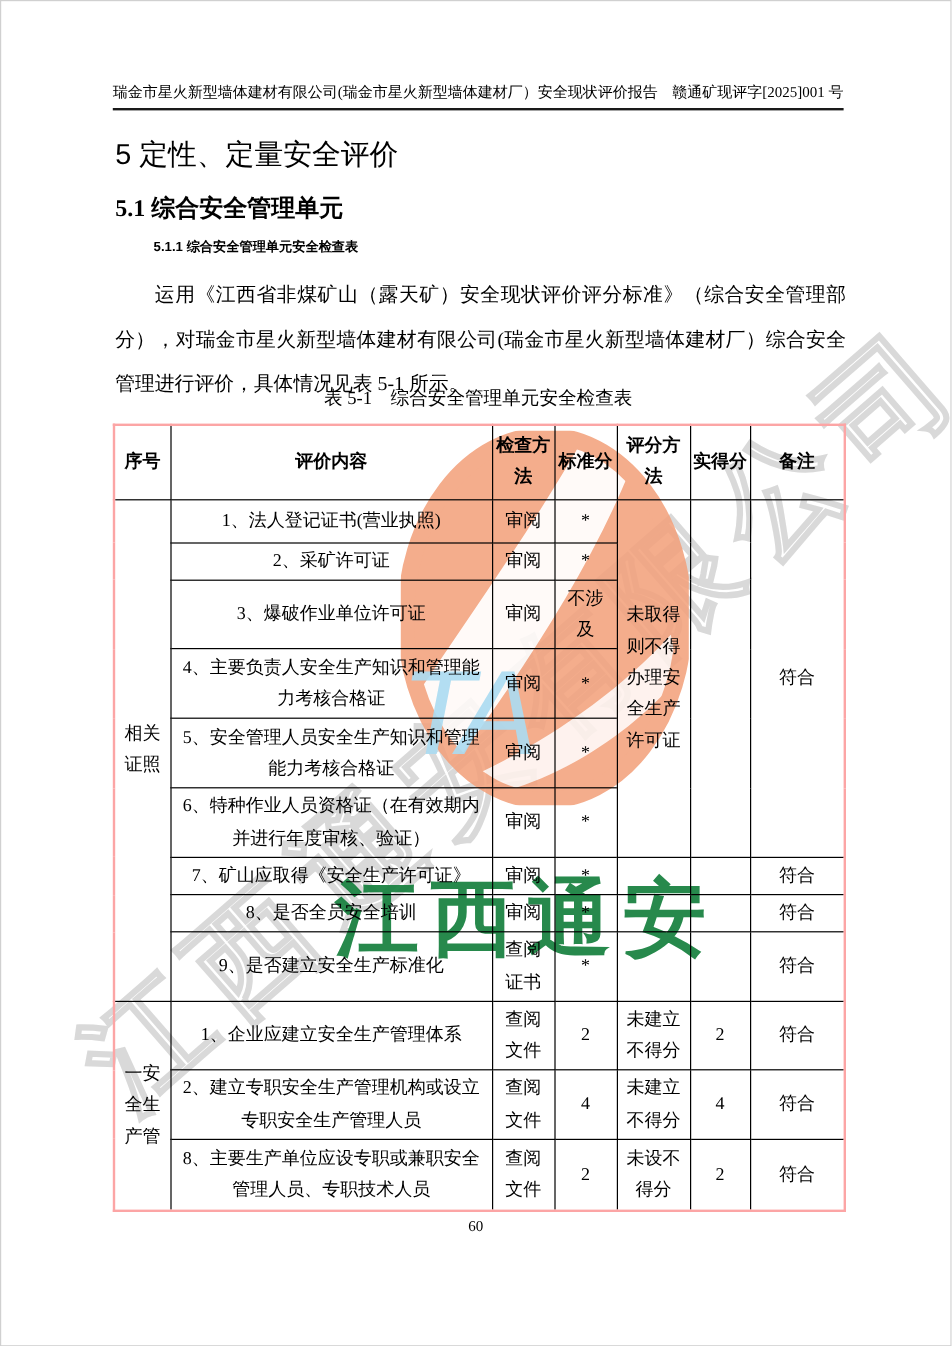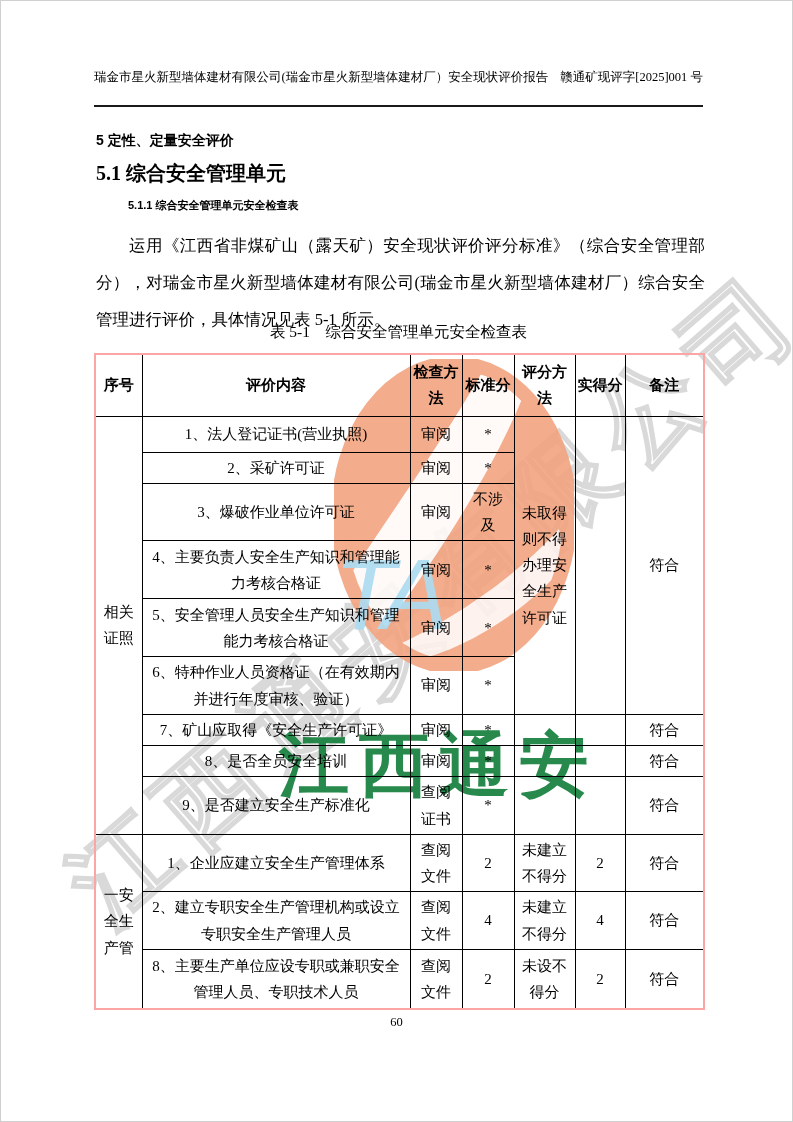--- a/index.html
+++ b/index.html
@@ -27,24 +27,24 @@
     left:278px; top:718px; z-index:4; font-size:70px; font-weight:bold;
     letter-spacing:10px; color:#15803d; opacity:0.92; white-space:nowrap;
     font-family:"Liberation Serif", serif;
   }
   
   .content { position:absolute; inset:0; z-index:5; }
   .doc-header {
     position:absolute; left:93px; top:66px; width:609px;
     display:flex; justify-content:space-between; align-items:flex-end;
     font-size:12.5px; line-height:20px; border-bottom:2px solid #1a1a1a;
-    padding-bottom:18px; white-space:nowrap;
-  }
-  .h1 { position:absolute; left:95px; top:112px; font-size:14px; font-weight:bold;
-        font-family:"Liberation Sans", sans-serif;margin-top:19px; }
+    padding-bottom:3px; white-space:nowrap;
+  }
+  .h1 { position:absolute; left:95px; top:112px; font-size:24px; font-weight:normal;
+        font-family:"Liberation Sans", sans-serif; }
   .h2 { position:absolute; left:95px; top:159px; font-size:20px; font-weight:bold; }
   .h3 { position:absolute; left:95px; top:197px; font-size:11px; font-weight:bold;
         font-family:"Liberation Sans", sans-serif;margin-left:32px; }
   .para {
     position:absolute; left:95px; top:226px; width:609px;
     font-size:16.5px; line-height:37px; text-indent:2em; text-align:justify;
   }
   .caption {
     position:absolute; left:93px; top:321px; width:609px; text-align:center;
     font-size:15.5px; font-weight:normal;

